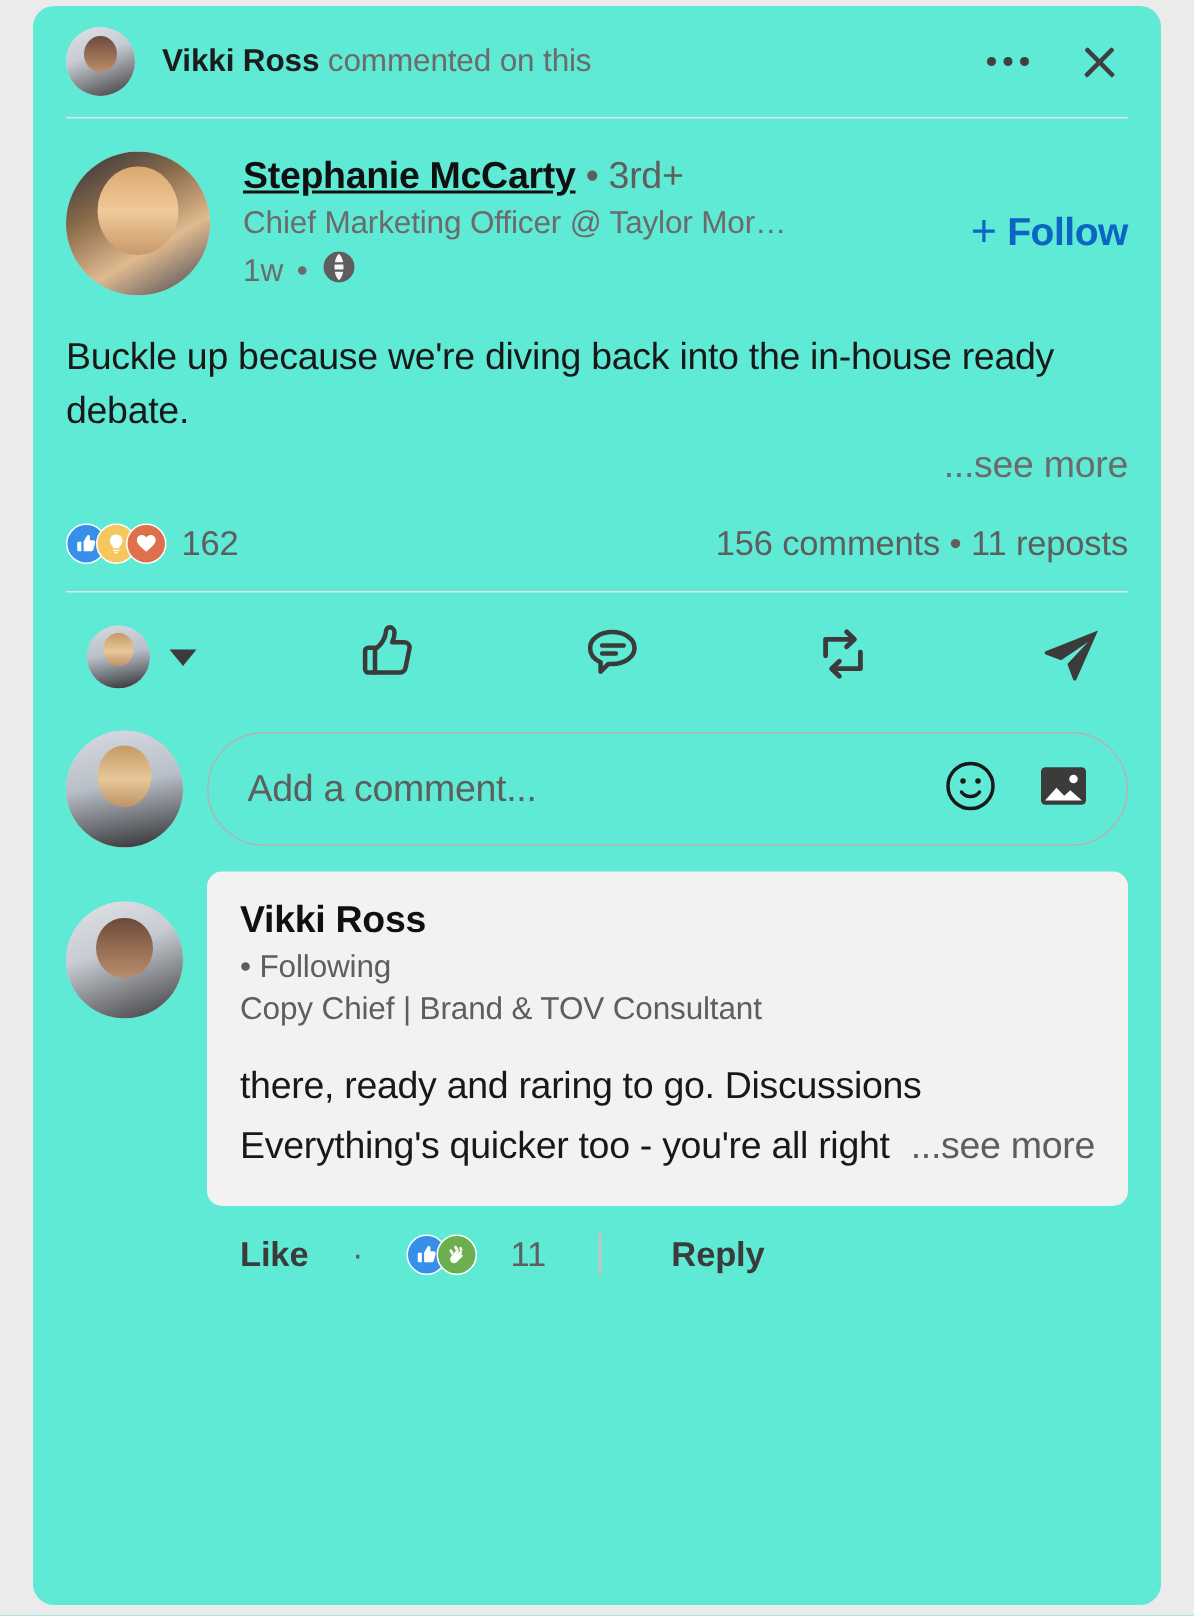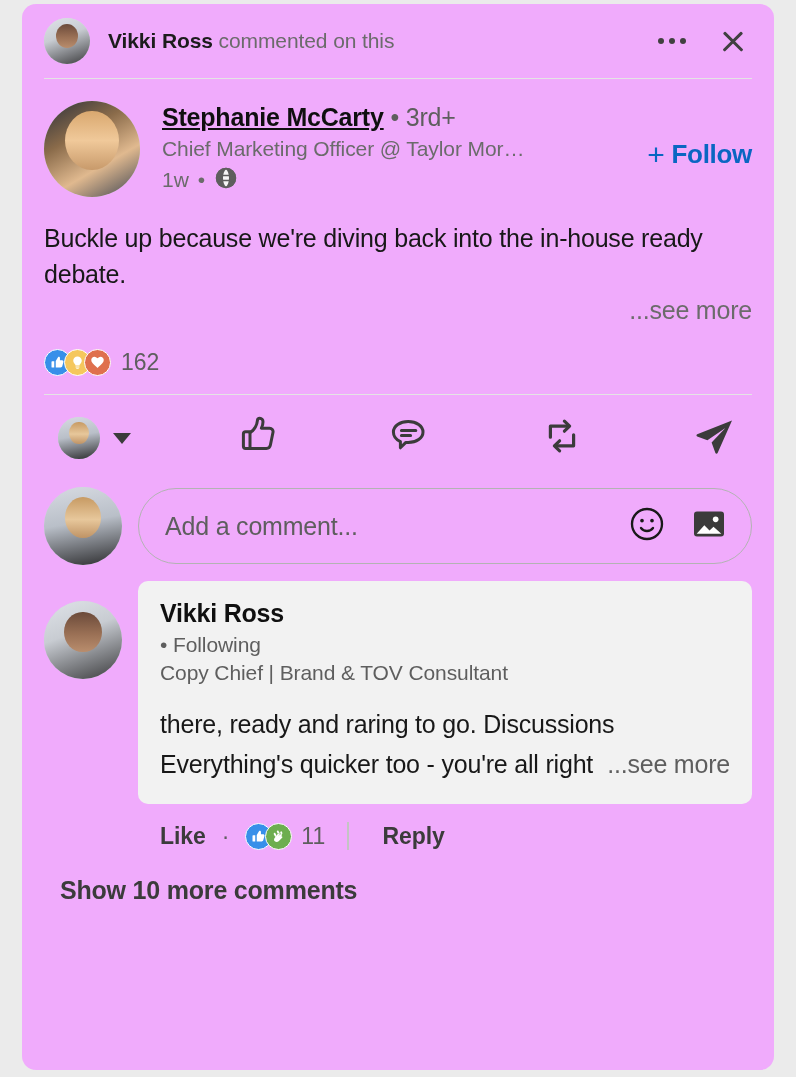--- a/index.html
+++ b/index.html
@@ -13,21 +13,21 @@
     font-family: "Liberation Sans", sans-serif;
     -webkit-font-smoothing: antialiased;
     overflow: hidden;
   }
   .card {
     position: absolute;
     left: 22px;
     top: 4px;
     width: 752px;
     height: 1066px;
-    background: #f0abfc;
+    background: #5eead4;
     border-radius: 14px;
     box-sizing: border-box;
     overflow: hidden;
   }
 
   
   .notif-header {
     display: flex;
     align-items: center;
     padding: 18px 22px 0 22px;
@@ -366,21 +366,21 @@
     bottom: 0;
     background: #f2f2f2;
     padding-left: 10px;
     color: #5e5e5e;
     cursor: pointer;
   }
   .cm-actions {
     display: flex;
     align-items: center;
     padding: 18px 0 0 22px;
-    gap: 0;
+    gap: 13px;
   }
   .cm-like {
     font-size: 23px;
     font-weight: 700;
     color: #3b3b3b;
     cursor: pointer;
     letter-spacing: -0.1px;
   }
   .cm-mid-dot {
     color: #5e5e5e;
@@ -511,20 +511,21 @@
             <path fill="#ffffff" d="M12 2.2c-3.9 0-6.8 3-6.8 6.7 0 2.4 1.2 4.1 2.4 5.3.6.6 1 1.2 1 1.9v.7h6.8v-.7c0-.7.4-1.3 1-1.9 1.2-1.2 2.4-2.9 2.4-5.3 0-3.7-2.9-6.7-6.8-6.7zM8.9 18.4h6.2v1.5H8.9zM9.6 21h4.8c-.3.9-1.2 1.5-2.4 1.5s-2.1-.6-2.4-1.5z"></path>
           </svg>
       </div>
       <div class="rx rx-heart">
         <svg width="15" height="15" viewBox="0 0 24 24">
             <path fill="#ffffff" d="M12 20.6l-1.5-1.4C5.2 14.4 2 11.5 2 7.9 2 5 4.3 2.7 7.2 2.7c1.6 0 3.2.8 4.8 2.5 1.6-1.7 3.2-2.5 4.8-2.5C19.7 2.7 22 5 22 7.9c0 3.6-3.2 6.5-8.5 11.3L12 20.6z"></path>
           </svg>
       </div>
     </div>
     <span class="count-num">162</span>
+    <span class="counts-right">156 comments • 11 reposts</span>
   </div>
 
   <div class="divider"></div>
 
   <div class="actions-bar">
     <div class="act">
       <div class="act-avatar">
         <div class="ph ph-c"></div>
       </div>
       <div class="caret-down"></div>
@@ -626,17 +627,14 @@
               </svg>
           </span>
         </span>
         <span class="cm-rx-count">11</span>
         <span class="cm-pipe"></span>
         <span class="cm-reply">Reply</span>
       </div>
     </div>
   </div>
 
-  <div class="show-more-row">
-    <span class="show-more">Show 10 more comments</span>
-  </div>
 
 </div>
 
 </body></html>

